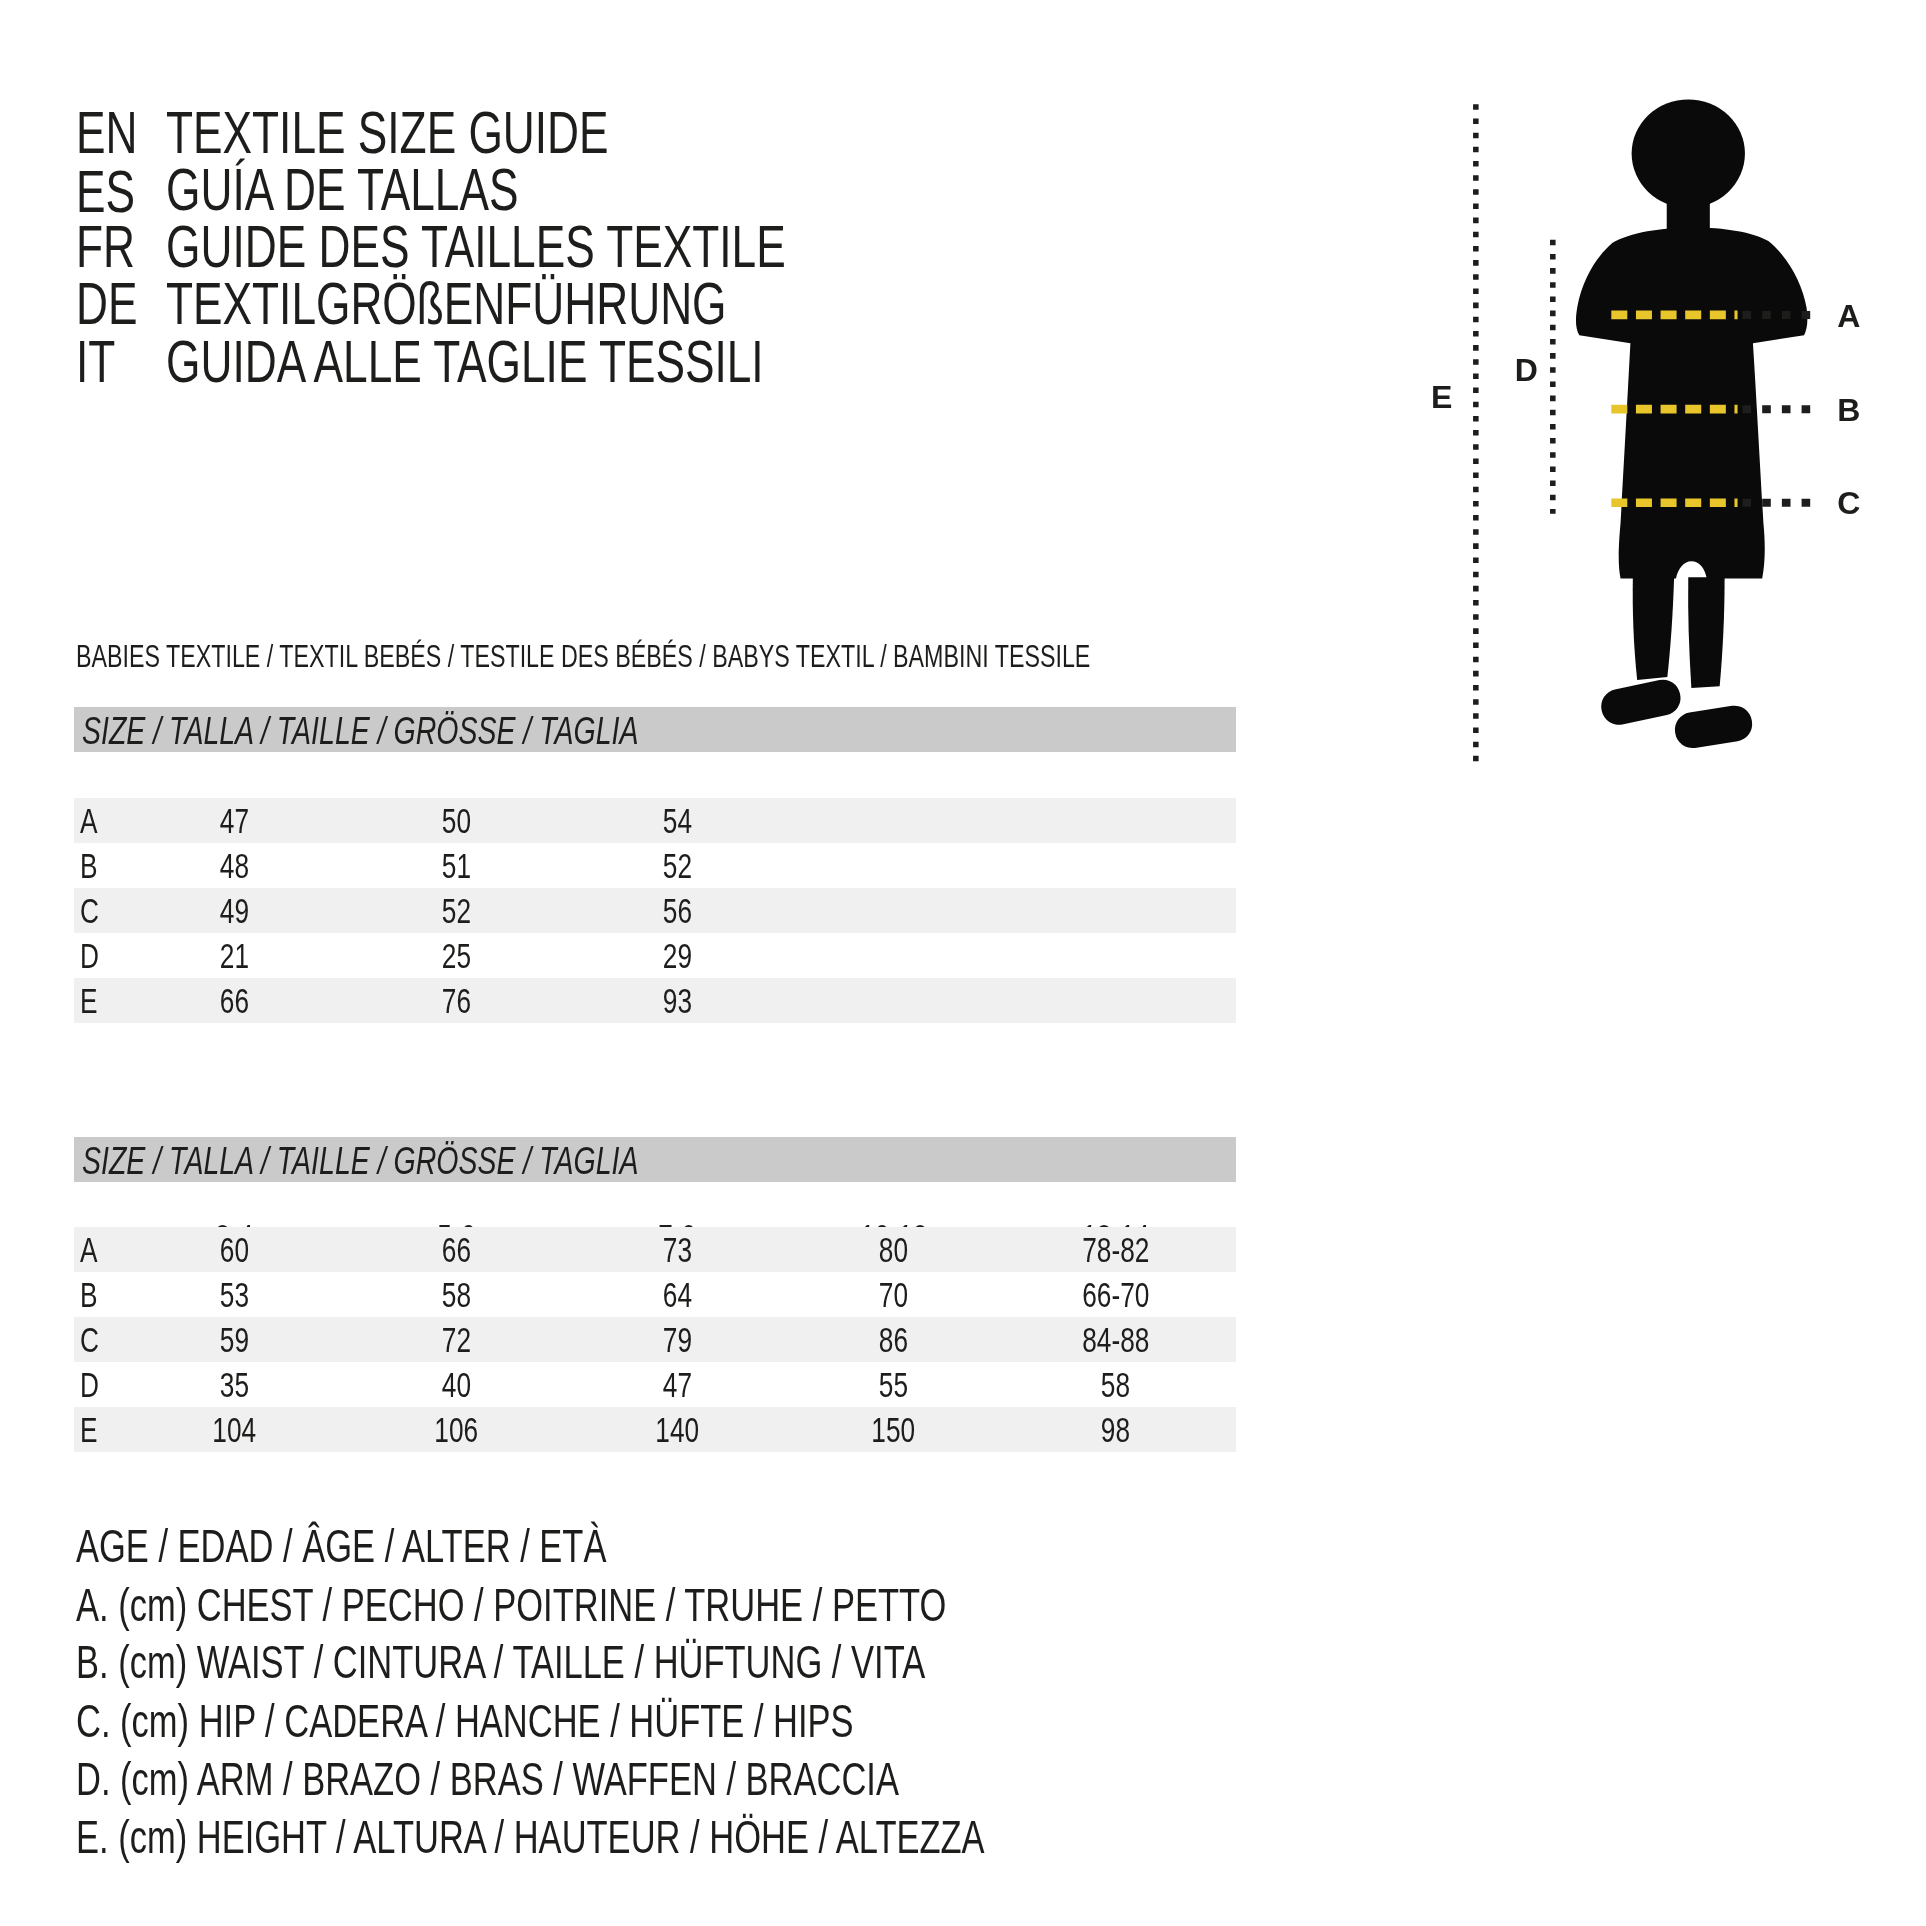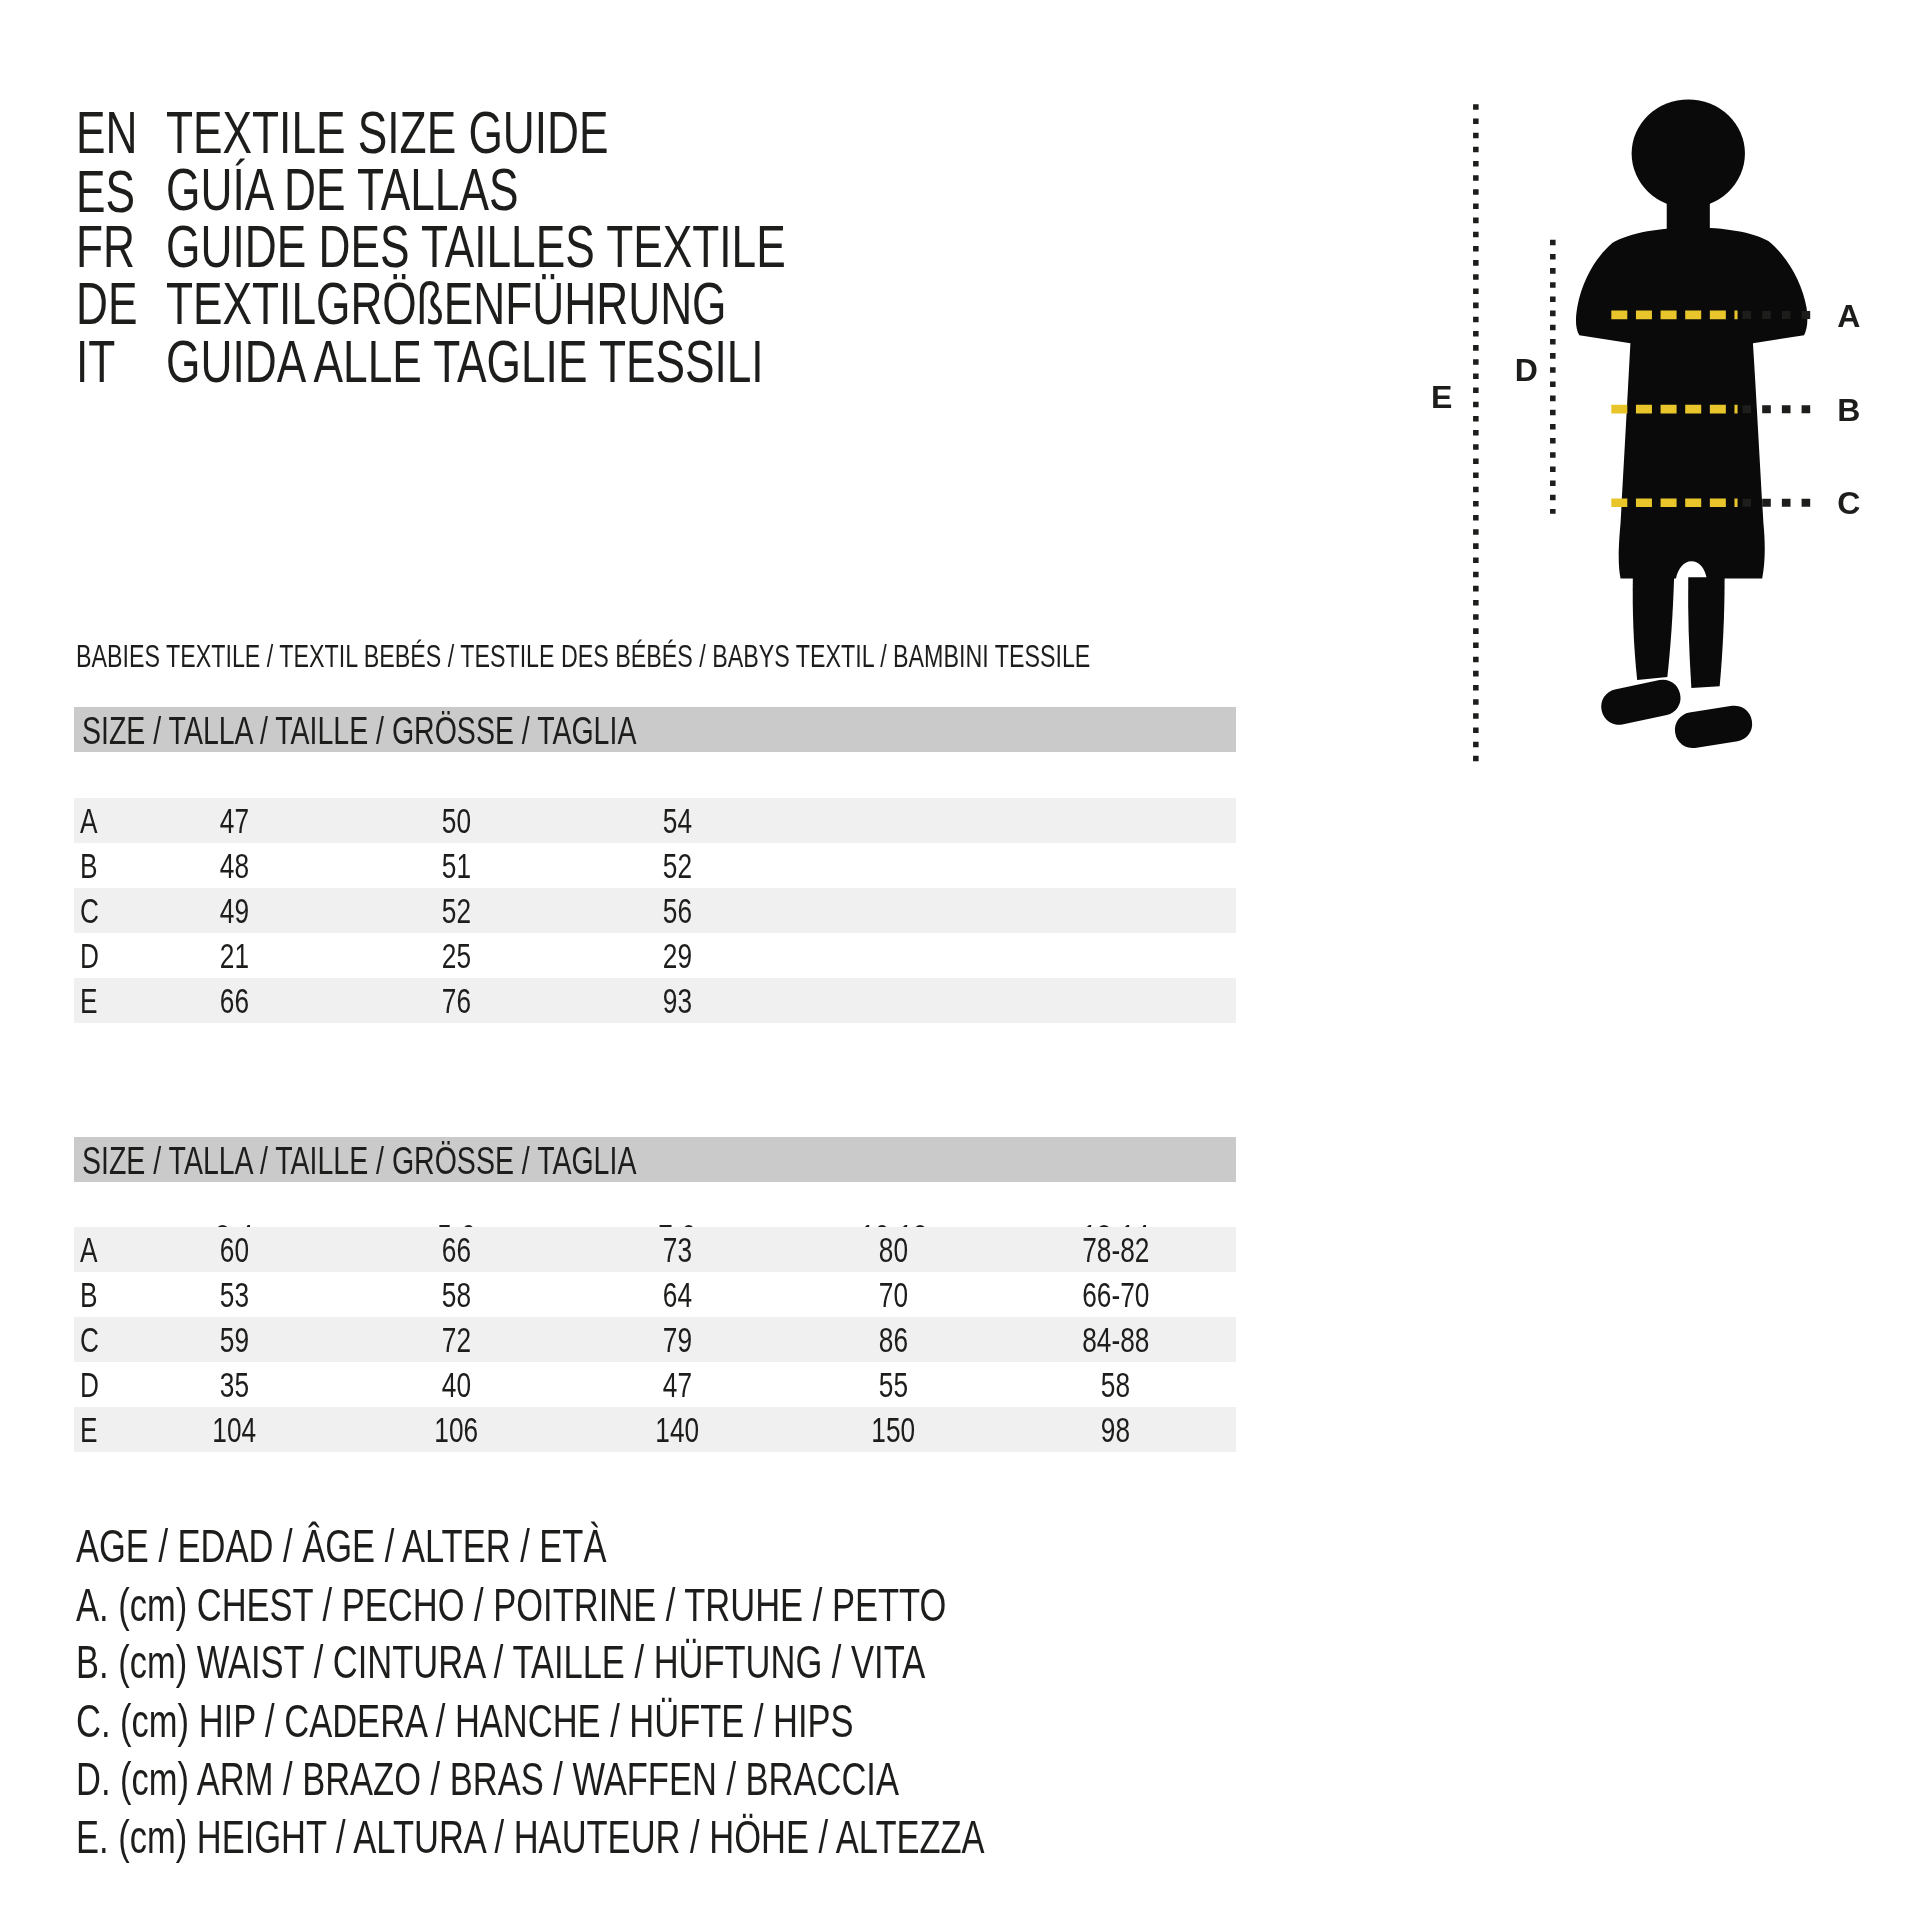--- a/index.html
+++ b/index.html
@@ -11,21 +11,21 @@
   
   .cx { display:inline-block; transform:scaleX(0.75); transform-origin:0 50%; white-space:nowrap; }
   .oc { transform-origin:50% 50%; }
   .t-lang  { font-size:59px; }
   .t-head  { font-size:31px; }
   .t-bar   { font-size:38px; }
   .t-cell  { font-size:35px; }
   .t-leg   { font-size:46px; }
 
   .graybar { position:absolute; left:74px; width:1162px; height:45px; background:#cacaca; }
-  .graybar .lbl { position:absolute; left:8px; top:0; height:28px; line-height:48px; }
+  .graybar .lbl { position:absolute; left:8px; top:0; height:28px; line-height:48px;font-style:italic; }
 
   .trow { position:absolute; left:0; width:1926px; height:45px; line-height:45px; }
   .trow .stripe { position:absolute; left:74px; top:0; width:1162px; height:45px; background:#f0f0f0; }
   .trow .rlabel { position:absolute; left:80px; top:0; height:45px; }
   .trow .cell { position:absolute; top:0; width:185px; height:45px; text-align:center; }
   .c0 { left:142px; } .c1 { left:364px; } .c2 { left:585px; } .c3 { left:801px; } .c4 { left:1023px; }
 
   svg text { font-family:"Liberation Sans", sans-serif; font-weight:700; fill:#1d1d1b; }
 </style>
 </head>

